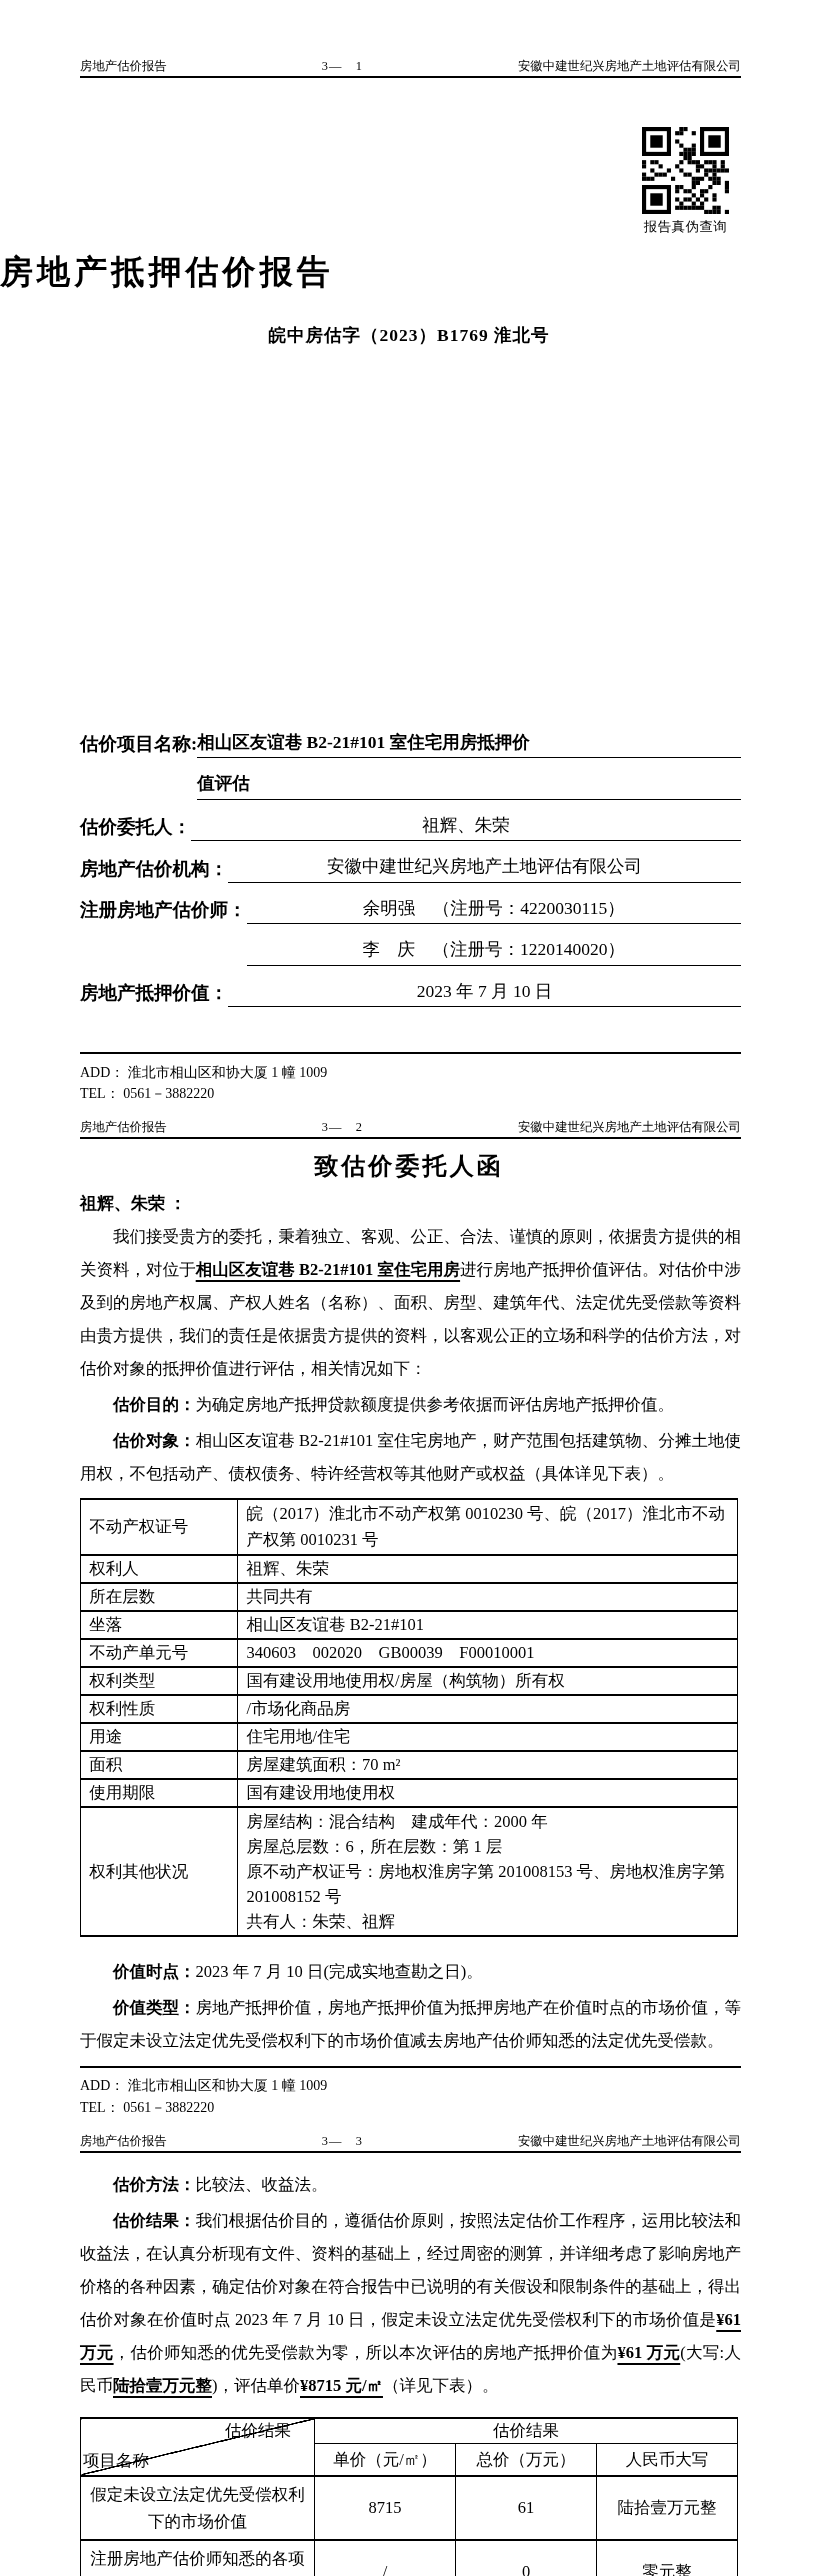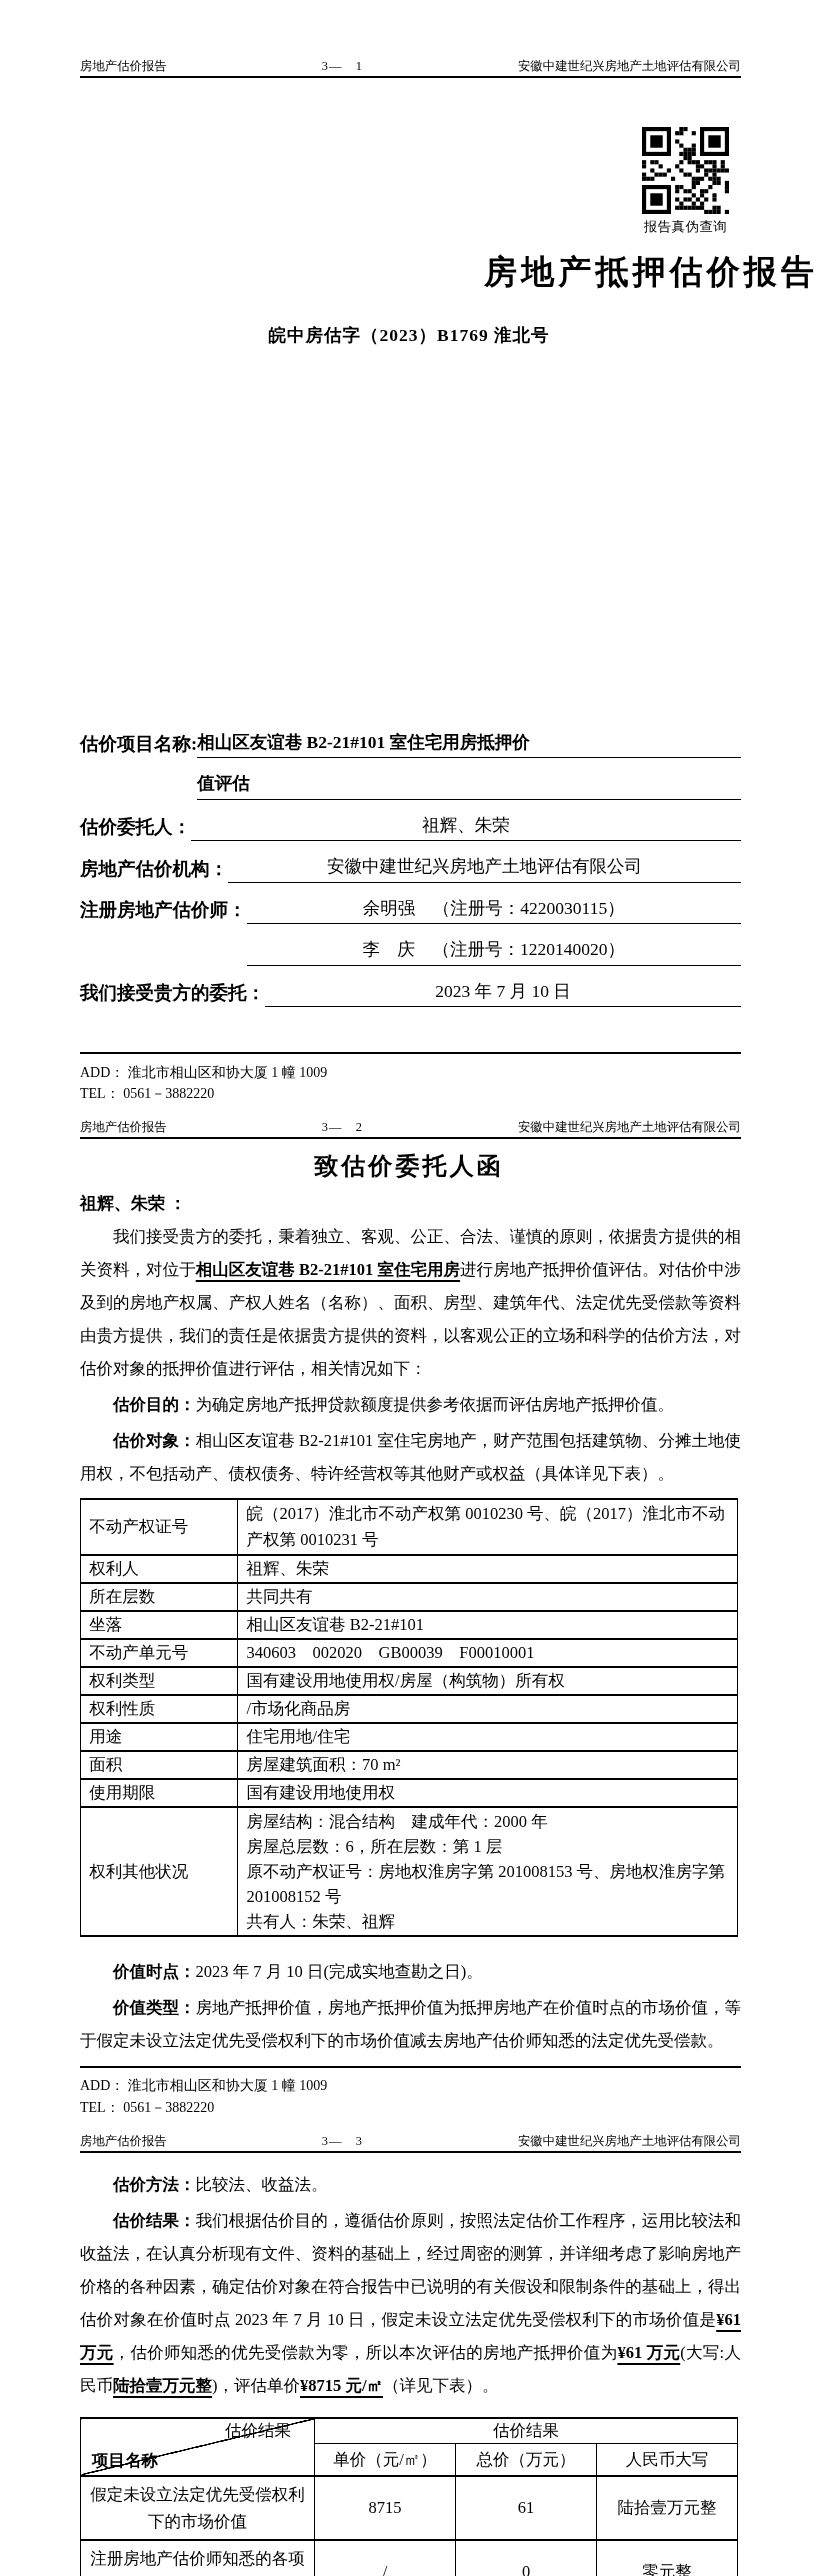--- a/index.html
+++ b/index.html
@@ -25,21 +25,21 @@
     border-top:2.6px solid #000;
     padding-top:7.2px;
     font-size:14px;line-height:21.6px;
   }
   
   .qr-wrap{margin:49px 89px 0 auto;width:87px;text-align:center;}
   .qr-wrap svg{display:block;}
   .qr-caption{font-size:13.4px;margin-top:4.1px;letter-spacing:0.5px;}
   
   .cover-title{
-    margin-top:14.4px;text-align:right;
+    margin-top:14.4px;text-align:left;
     font-size:33px;font-weight:bold;letter-spacing:4.1px;line-height:44px;
   }
   .cover-docno{
     margin-top:29px;text-align:center;
     font-size:17.5px;font-weight:bold;letter-spacing:1px;line-height:24px;
   }
   .cover-fields{margin:382px 77px 0 80px;}
   .field{display:flex;align-items:flex-end;margin-bottom:12.4px;font-size:18.5px;}
   .flabel{font-weight:bold;white-space:nowrap;line-height:27px;}
   .flabel.ghost{visibility:hidden;}
@@ -81,21 +81,21 @@
     border:1px solid #000;border-top-width:2.1px;border-bottom-width:2.1px;
     padding:2.1px 5.2px;line-height:24px;vertical-align:middle;
   }
   .tbl2 .group-hd{line-height:19.6px;padding:1px 5.2px;border-bottom-width:1px;}
   .tbl2 .sub-hd{line-height:25px;border-top-width:1px;}
   .tbl2 .corner{
     width:233px;padding:0;position:relative;height:56px;
     background:linear-gradient(to bottom right,#fff calc(50% - 1px),#000 calc(50% - 1px),#000 calc(50% + 0.5px),#fff calc(50% + 0.5px));
   }
   .corner-top{position:absolute;top:2.1px;right:23px;line-height:20.6px;}
-  .corner-bottom{position:absolute;bottom:3.1px;left:11px;line-height:20.6px;font-weight:bold;}
+  .corner-bottom{position:absolute;bottom:3.1px;left:2px;line-height:20.6px;}
   .tbl2 td.namecell{line-height:27px;padding:4.1px 7.2px;}
 </style>
 </head>
 <body>
 
 <div class="page-header ph-first">
   <span>房地产估价报告</span>
   <span class="ph-center">3—　1</span>
   <span>安徽中建世纪兴房地产土地评估有限公司</span>
 </div>
@@ -247,21 +247,21 @@
   </div>
   <div class="field">
     <span class="flabel">注册房地产估价师：</span>
     <span class="fline">余明强　（注册号：4220030115）</span>
   </div>
   <div class="field">
     <span class="flabel ghost">注册房地产估价师：</span>
     <span class="fline">李　庆　（注册号：1220140020）</span>
   </div>
   <div class="field">
-    <span class="flabel">我们接受贵方的委托：</span>
+    <span class="flabel">房地产抵押价值：</span>
     <span class="fline">2023 年 7 月 10 日</span>
   </div>
 </div>
 
 <div class="page-footer" style="margin-top:33px;">
   <div>ADD： 淮北市相山区和协大厦 1 幢 1009</div>
   <div>TEL： 0561－3882220</div>
 </div>
 
 <div class="page-header ph-later">

